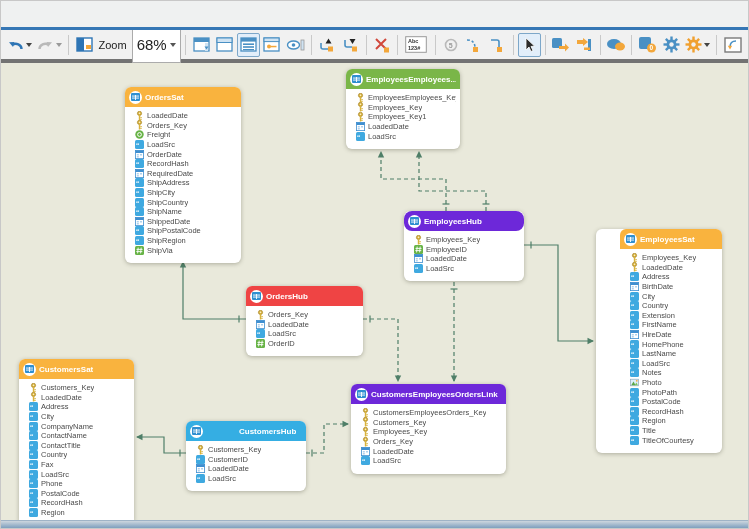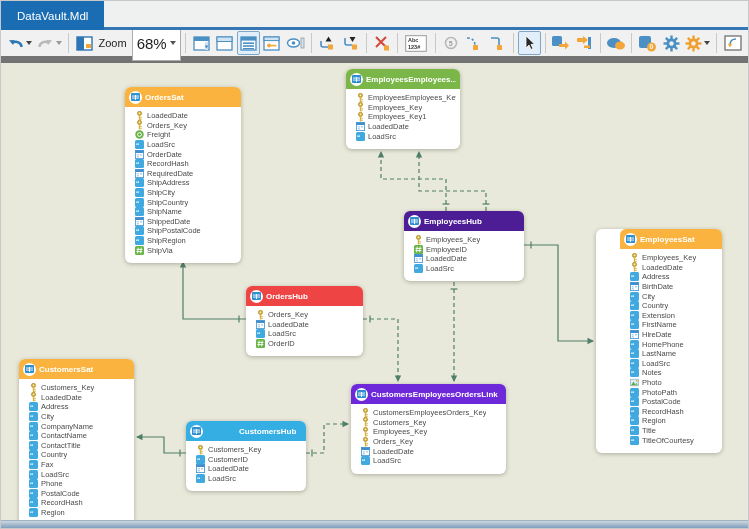--- a/index.html
+++ b/index.html
@@ -7,21 +7,21 @@
   body { font-family:"Liberation Sans", sans-serif; background:#fff; }
   #app { width:749px; height:529px; display:flex; flex-direction:column; border:1px solid #c8c8c8; }
 
   
   .tabbar { height:29px; background:#eff1f1; display:flex; align-items:flex-end; position:relative; flex:0 0 auto; }
   .tabbar::after { content:""; position:absolute; left:0; right:0; bottom:0; height:3px; background:#3577b5; }
   .tab { height:26px; padding:0 14px; display:flex; align-items:center; font-size:11.5px; color:#222; cursor:default; }
   .tab.active { background:#1a6cb3; color:#fff; height:29px; padding:0 16px; position:relative; z-index:2; }
 
   
-  .toolbar { height:33px; background:#f1f1f1; border-bottom:7px solid #737373; display:flex; align-items:center; padding:0 4px; gap:1px; flex:0 0 auto; }
+  .toolbar { height:33px; background:#f1f1f1; border-bottom:4px solid #737373; display:flex; align-items:center; padding:0 4px; gap:1px; flex:0 0 auto; }
   .tb-btn { width:24px; height:24px; display:flex; align-items:center; justify-content:center; border:1px solid transparent; border-radius:2px; }
   .tb-btn.wide { width:30px; }
   .tb-btn.pressed { border:1px solid #7da7c9; background:#e2eefa; }
   .tb-sep { width:1px; height:20px; background:#c9c9c9; margin:0 3px; }
   .caret { width:0; height:0; border-left:3px solid transparent; border-right:3px solid transparent; border-top:4px solid #444; margin-left:2px; }
   .caret-btn { display:flex; align-items:center; height:24px; padding:0 2px; }
   .zoom-label { font-size:11px; color:#222; margin:0 4px 0 2px; }
   .zoom-box { width:52px; height:36px; background:#fff; border:1px solid #ababab; display:flex; align-items:center; justify-content:space-between; padding:0 4px; font-size:15px; color:#222; }
   .zoom-box .caret { border-top-color:#555; }
 
@@ -46,21 +46,20 @@
   .bottomstrip { height:8px; flex:0 0 auto; background:linear-gradient(#cdd6de, #7e9fbe); border-top:1px solid #9fb3c6; }
 
   svg { display:block; }
 </style>
 </head>
 <body>
 
 <div id="app">
 
   <div class="tabbar">
-    <div class="tab active">DataVault.Mdl</div>
   </div>
 
   <div class="toolbar">
     <div class="caret-btn">
       <svg width="17" height="14">
           <path d="M14.5 11 C14.5 6.5 9 4.5 5.5 6.8" fill="none" stroke="#2e75b5" stroke-width="2.4"></path>
           <polygon points="2,4.2 7.5,4 6,9" fill="#2e75b5"></polygon>
         </svg>
       <span class="caret"></span>
     </div>
@@ -516,21 +515,21 @@
               <svg width="9" height="9" viewBox="0 0 9 9">
                 <rect width="9" height="9" rx="1.5" fill="#3fa9e0"></rect>
                 <text x="1.1" y="7" font-size="6.5" font-family="Liberation Serif, serif" font-weight="bold" fill="#fff">“</text>
               </svg>
             </span>
             <span class="flabel">LoadSrc</span>
           </div>
         </div>
       </div>
       <div class="entity" style="left: 403px; top: 148px; width: 120px;">
-        <div class="ehead" style="background: #4c1d95;">
+        <div class="ehead" style="background: #6d28d9; border-radius: 8px;">
           <span class="eicon">
             <svg width="9" height="8" viewBox="0 0 9 8">
               <rect width="9" height="8" rx="1" fill="#2f8fd0"></rect>
               <rect x="1" y="2.6" width="7" height="0.9" fill="#fff"></rect>
               <rect x="1" y="4.6" width="7" height="0.9" fill="#fff"></rect>
               <rect x="4" y="2" width="0.9" height="5" fill="#fff"></rect>
             </svg>
           </span>
           <span class="etitle">EmployeesHub</span>
         </div>

